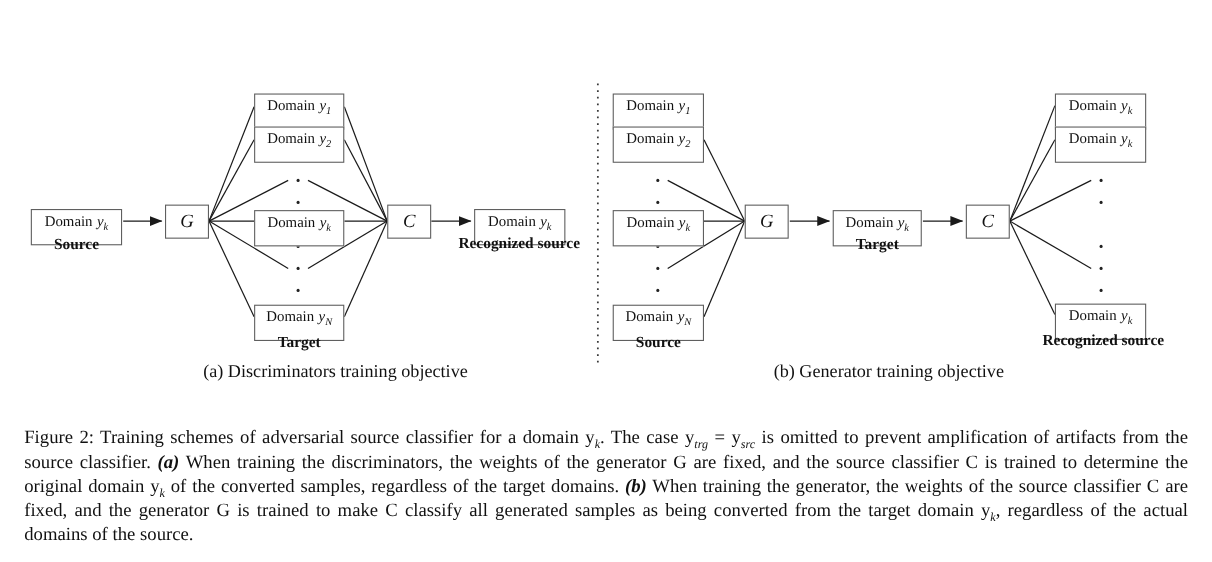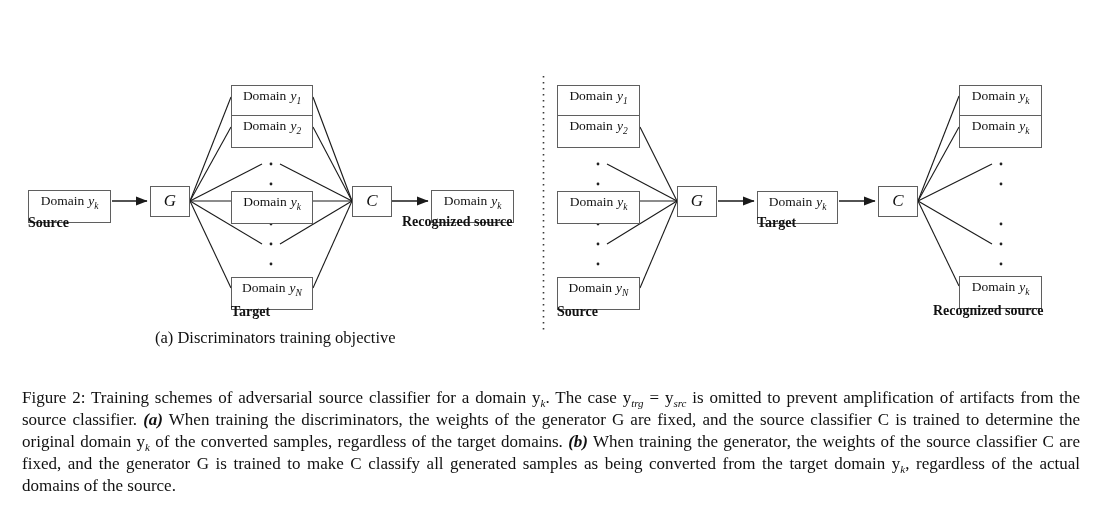--- a/index.html
+++ b/index.html
@@ -7,22 +7,22 @@
         font-family:"Liberation Serif","DejaVu Serif",serif;color:#111;}
   #diagram-svg{position:absolute;left:0;top:0;}
   .dbox{position:absolute;width:83px;height:33px;box-sizing:border-box;
         border:1px solid #5f5f5f;background:#fff;text-align:center;
         line-height:19px;font-size:13.5px;white-space:nowrap;}
   .dbox .var{font-style:italic;margin-left:4px;}
   .dbox sub{font-size:9.5px;font-style:italic;line-height:0;}
   .gcbox{position:absolute;width:40px;height:31px;box-sizing:border-box;
         border:1px solid #5f5f5f;background:#fff;text-align:center;
         line-height:28px;font-size:17px;font-style:italic;}
-  .blabel{position:absolute;font-weight:bold;font-size:14px;text-align:left;white-space:nowrap;}
-  .subcap{position:absolute;font-size:16.5px;white-space:nowrap;}
+  .blabel{position:absolute;font-weight:bold;font-size:14px;text-align:center;white-space:nowrap;}
+  .subcap{position:absolute;font-size:16.5px;text-align:center;white-space:nowrap;}
   .caption{position:absolute;left:22px;top:370px;width:1058px;
         font-size:17px;line-height:22px;text-align:justify;}
   .caption .rm{font-style:normal;}
   .caption .it{}
   .caption .bi{font-style:italic;font-weight:bold;}
   .caption sub{font-size:11px;line-height:0;font-style:italic;}
 </style>
 </head>
 <body>
 
@@ -157,16 +157,17 @@
     <span>Domain</span><span class="var">y</span><sub>k</sub>
   </div>
   <div class="dbox" style="left:959px;top:115px;">
     <span>Domain</span><span class="var">y</span><sub>k</sub>
   </div>
   <div class="dbox" style="left:959px;top:276px;">
     <span>Domain</span><span class="var">y</span><sub>k</sub>
   </div>
   <div class="blabel" style="left:933px;top:303px;width:140px;">Recognized source</div>
 
+  <div class="subcap" style="left:658px;top:328px;width:300px;">(b) Generator training objective</div>
 
   <p class="caption"><span class="rm">Figure 2: </span><span class="it">Training schemes of adversarial source classifier for a domain </span><span class="it">y</span><sub>k</sub><span class="it">. The case </span><span class="it">y</span><sub>trg</sub><span class="it"> = </span><span class="it">y</span><sub>src</sub><span class="it"> is omitted to prevent amplification of artifacts from the source classifier. </span><span class="bi">(a)</span><span class="it"> When training the discriminators, the weights of the generator </span><span class="it">G</span><span class="it"> are fixed, and the source classifier </span><span class="it">C</span><span class="it"> is trained to determine the original domain </span><span class="it">y</span><sub>k</sub><span class="it"> of the converted samples, regardless of the target domains. </span><span class="bi">(b)</span><span class="it"> When training the generator, the weights of the source classifier </span><span class="it">C</span><span class="it"> are fixed, and the generator </span><span class="it">G</span><span class="it"> is trained to make </span><span class="it">C</span><span class="it"> classify all generated samples as being converted from the target domain </span><span class="it">y</span><sub>k</sub><span class="it">, regardless of the actual domains of the source.</span></p>
 
 </div>
 
 </body></html>

